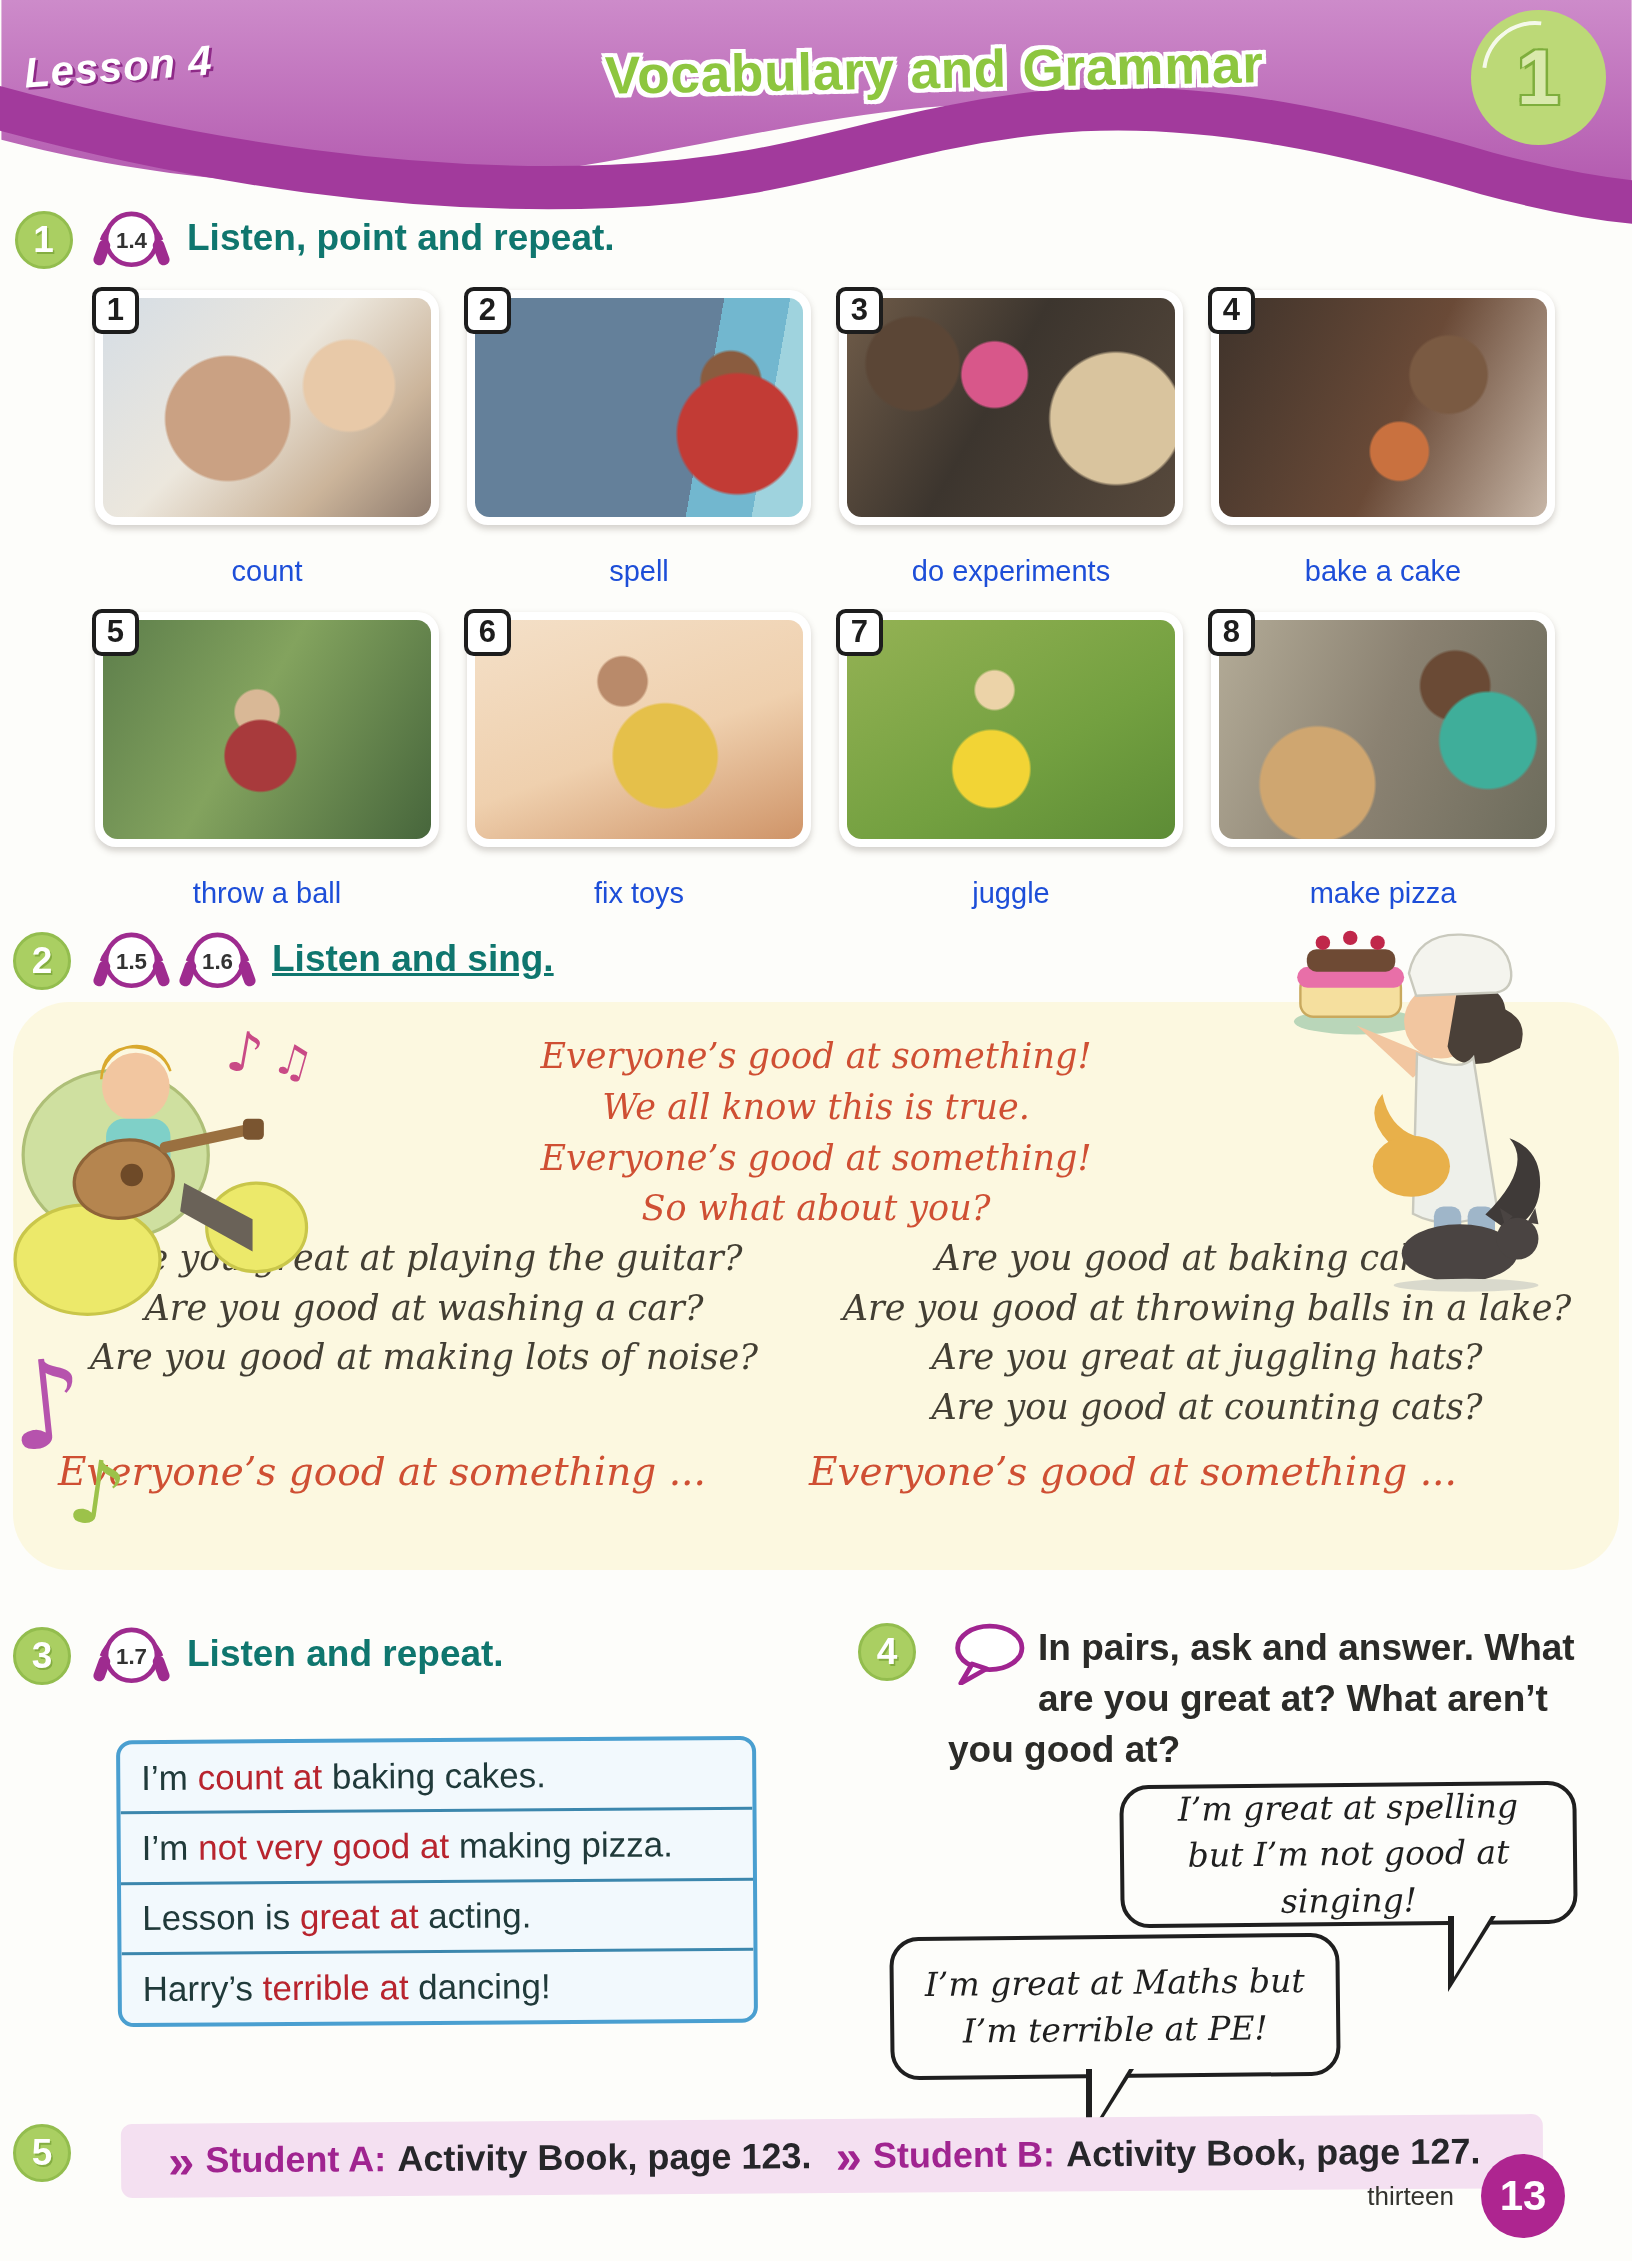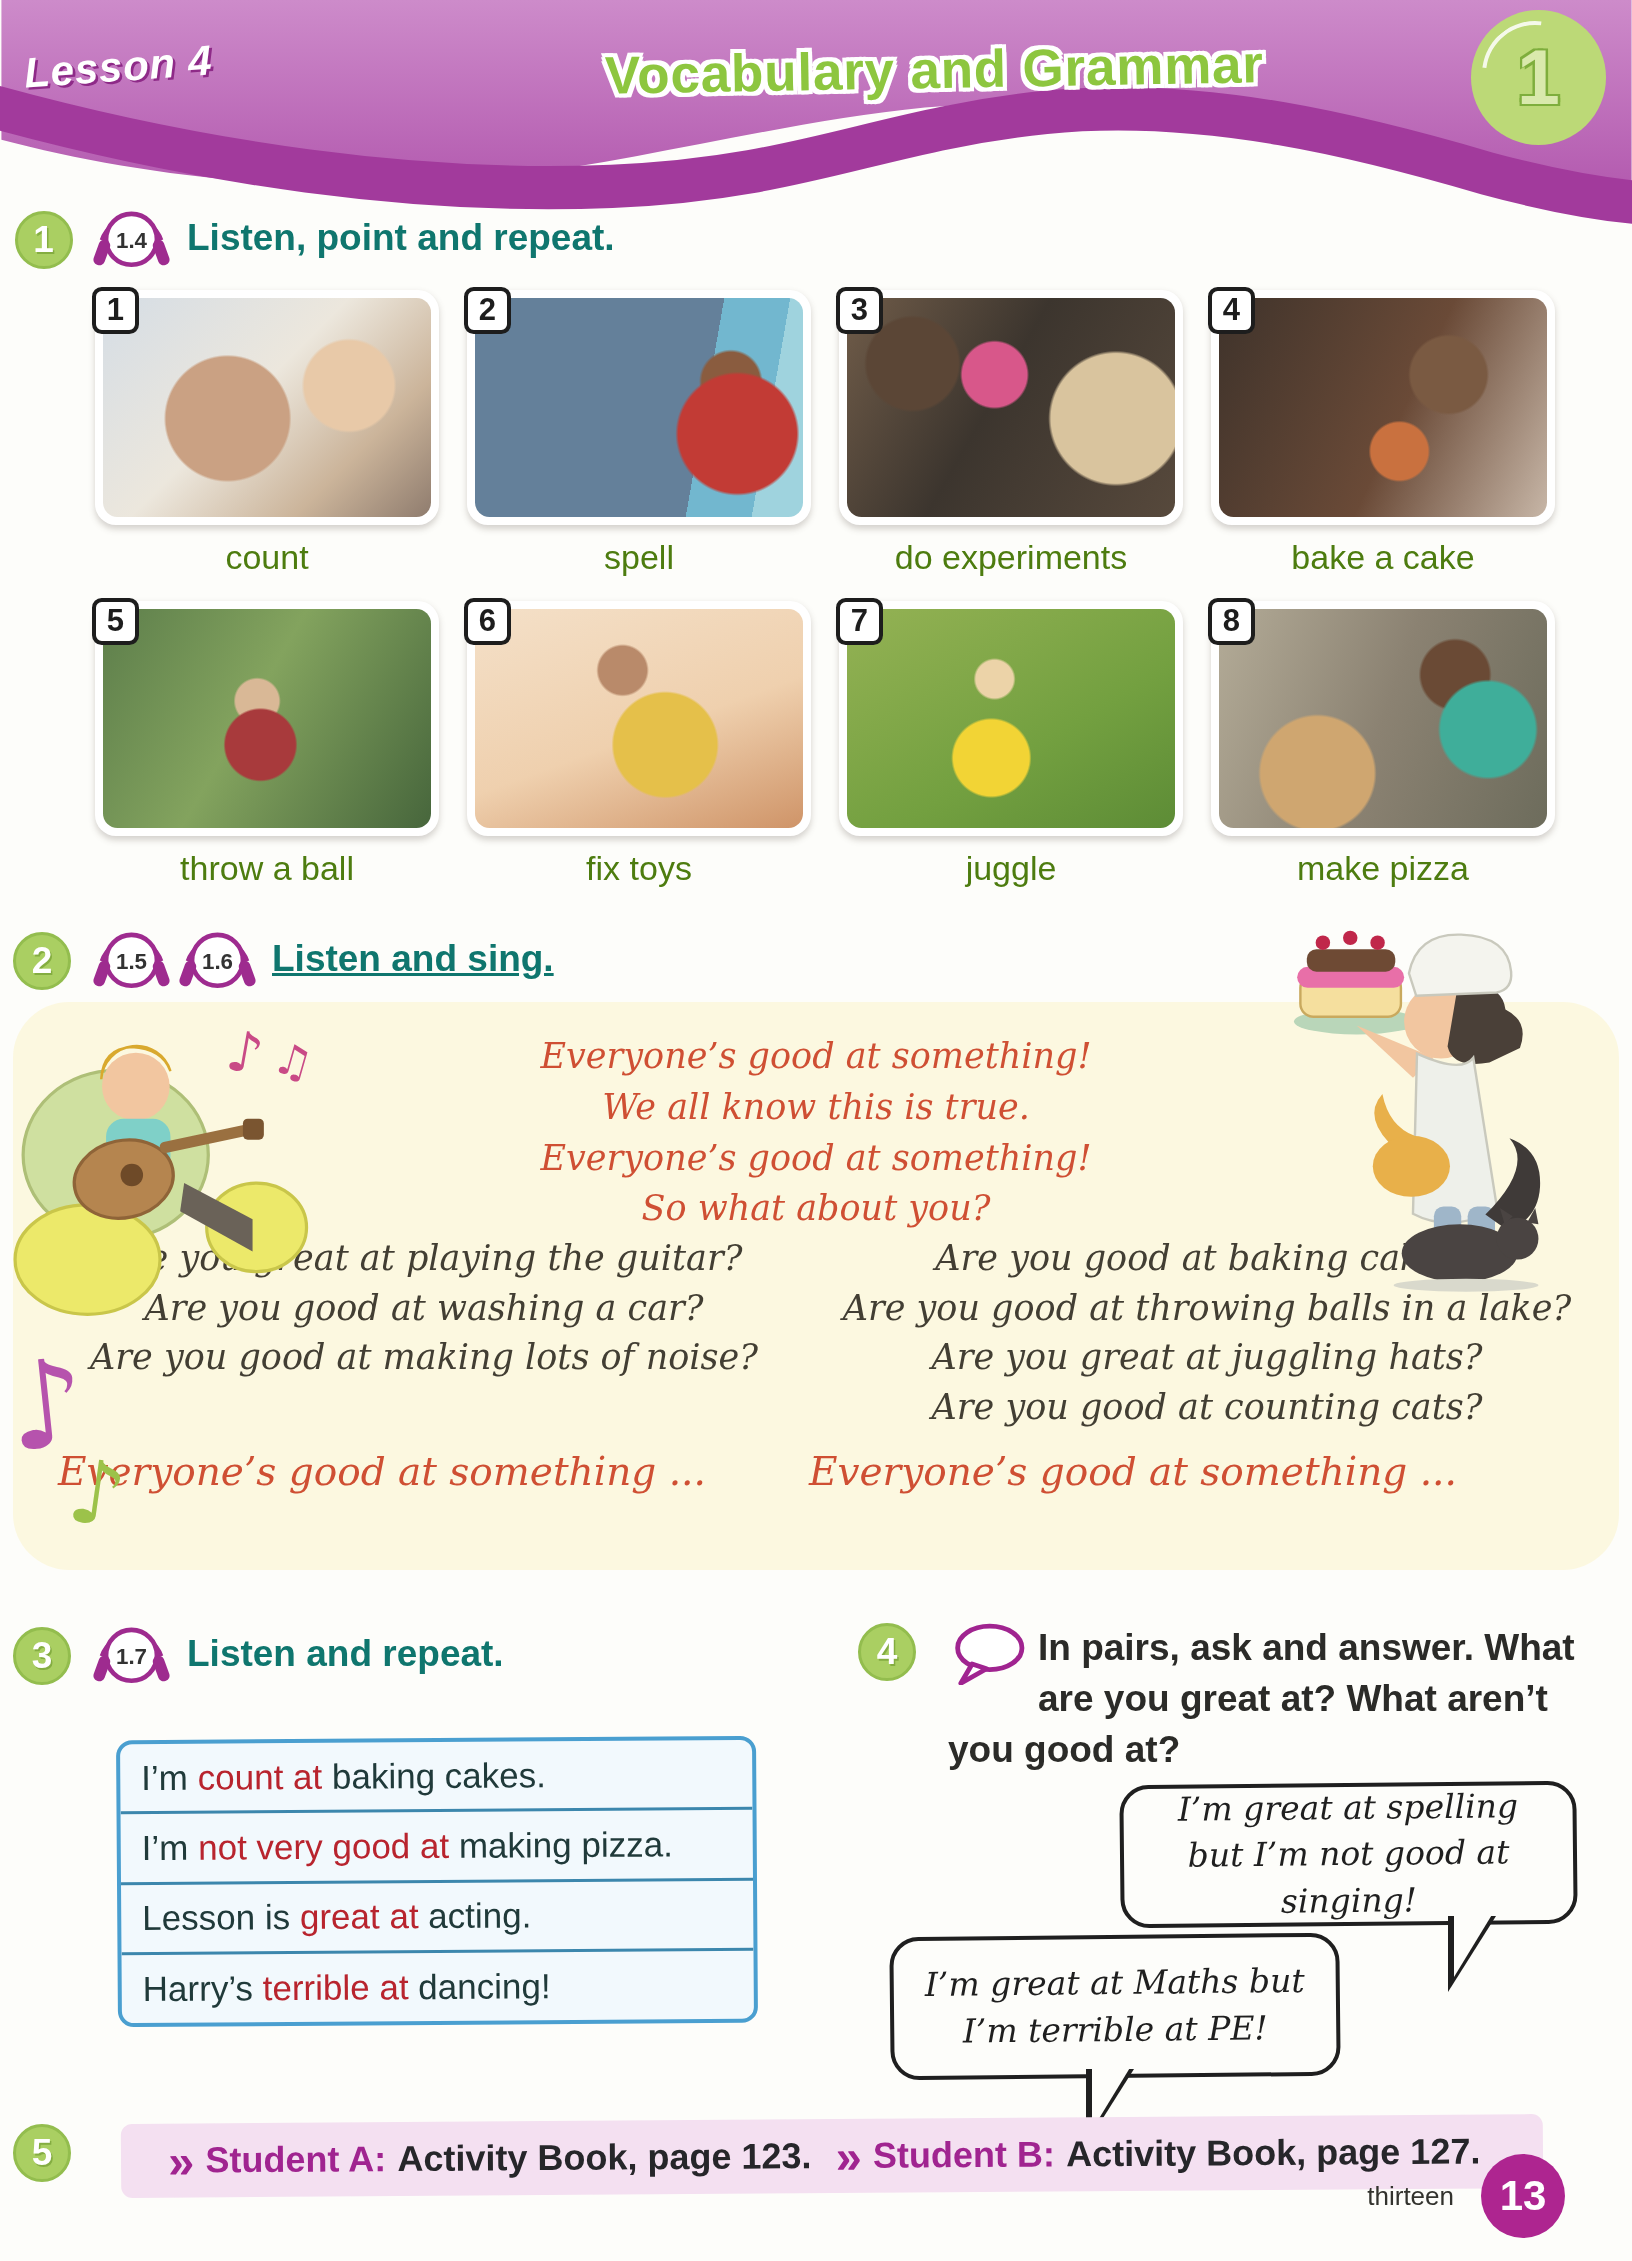--- a/index.html
+++ b/index.html
@@ -64,21 +64,21 @@
     background:#ffffff; border-radius:21px; padding:8px;
     box-shadow:0 3.2px 6.4px rgba(90,80,70,.25);
   }
   .photo { width:100%; height:219px; border-radius:14.5px; }
   .badge {
     position:absolute; top:-3.2px; left:-3.2px; min-width:47px; height:47px;
     background:#ffffff; border:4px solid #1d1d1d; border-radius:9.7px;
     display:flex; align-items:center; justify-content:center;
     font-size:31px; font-weight:bold; color:#1d1d1d; padding:0 6.4px;
   }
-  .caption { margin-top:13px; text-align:center; font-size:34px; color:#4d7c0f; }
+  .caption { margin-top:30px; text-align:center; font-size:29px; color:#1d4ed8; }
 
   
   .p1 { background:
         radial-gradient(circle at 38% 55%, #caa183 0 26%, rgba(0,0,0,0) 27%),
         radial-gradient(circle at 75% 40%, #e8c9a8 0 16%, rgba(0,0,0,0) 17%),
         linear-gradient(135deg,#d5dde5,#ece7dd 45%,#cbb49a 75%,#8f7c6e); }
   .p2 { background:
         radial-gradient(circle at 80% 62%, #c23b35 0 20%, rgba(0,0,0,0) 21%),
         radial-gradient(circle at 78% 38%, #8a5c3f 0 10%, rgba(0,0,0,0) 11%),
         linear-gradient(100deg,#64809a 0 68%,#72b7cf 68% 86%,#9fd3de 86%); }

